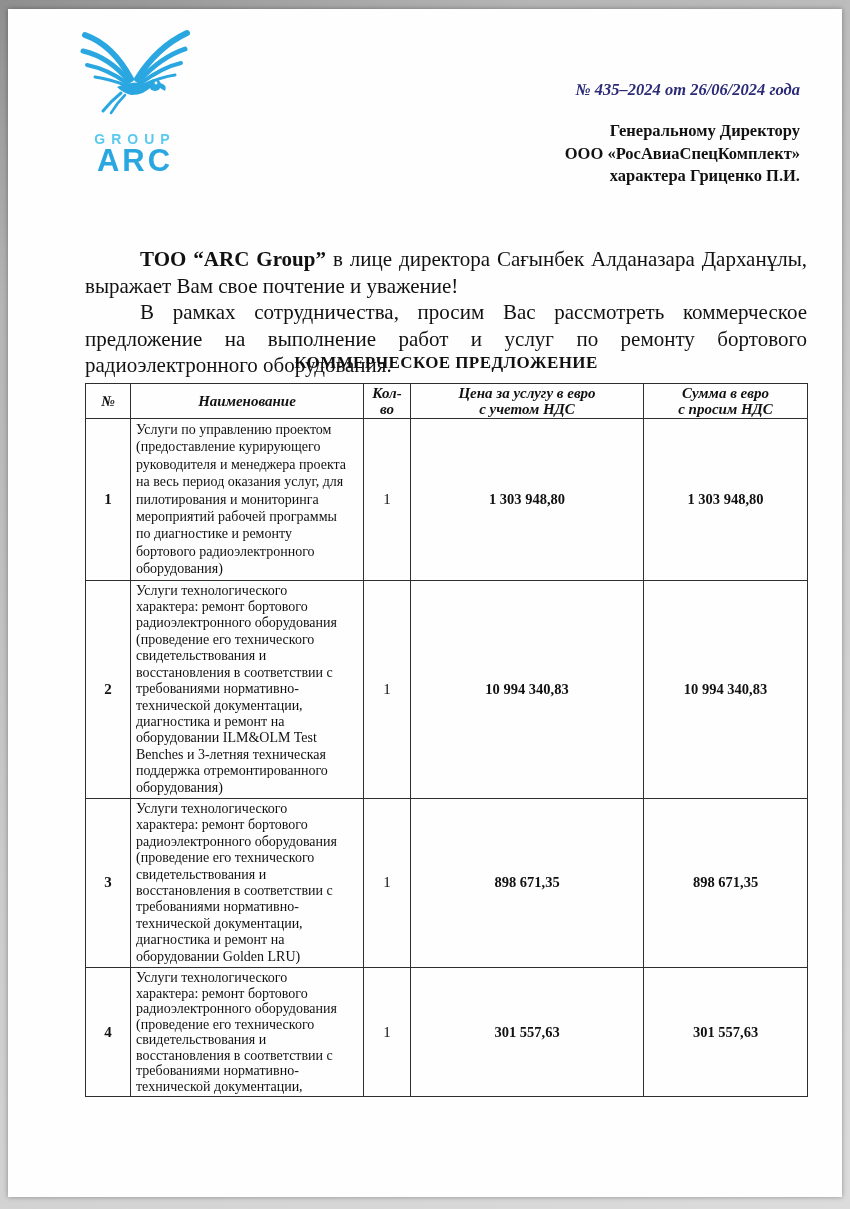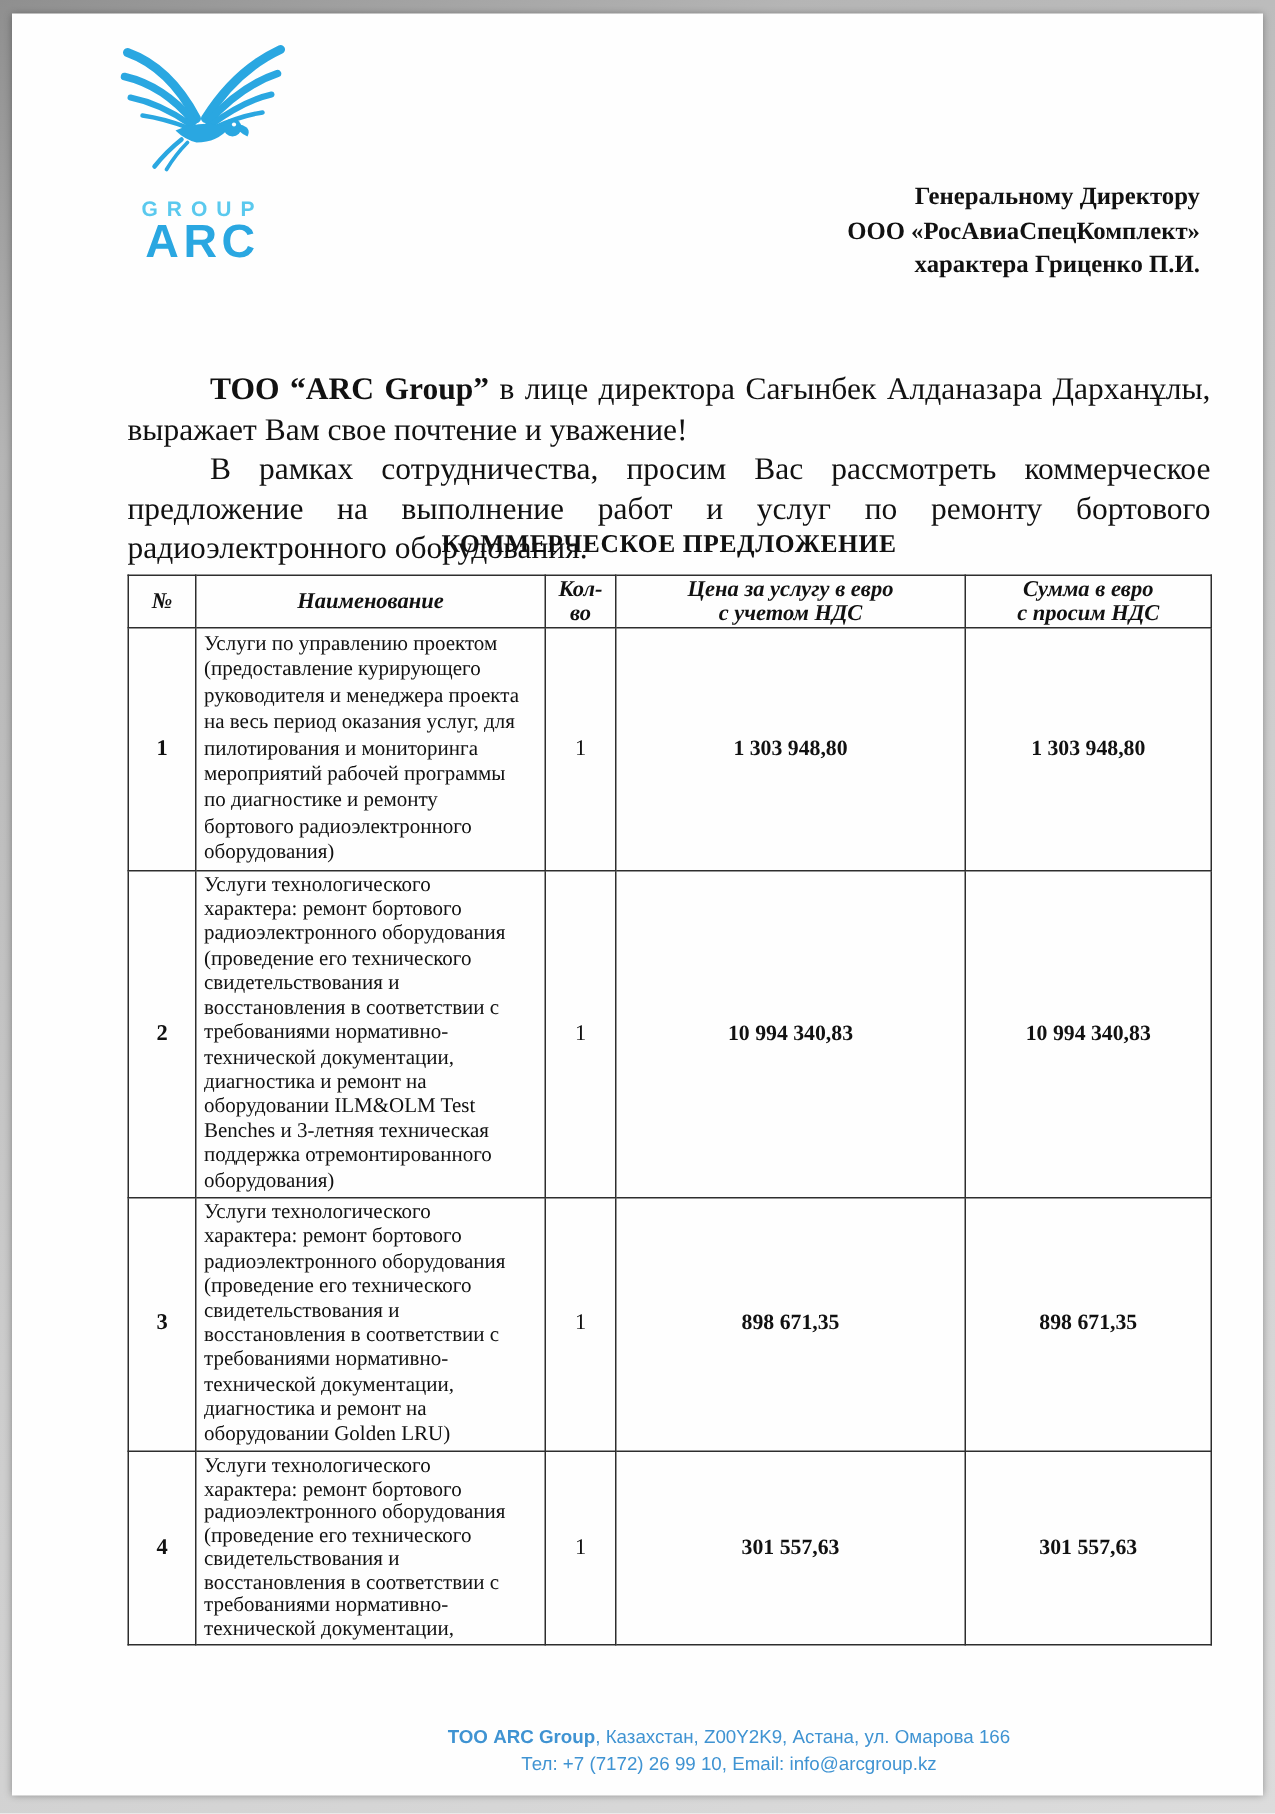--- a/index.html
+++ b/index.html
@@ -123,20 +123,21 @@
 
       <path d="M44,64 Q62,56 80,62 Q72,72 58,72 Q50,70 44,64 Z" fill="#2aa7e1"></path>
       <circle cx="82" cy="62" r="6" fill="#2aa7e1"></circle>
       <path d="M87,60 Q95,62 92,68 Q88,66 86,64 Z" fill="#2aa7e1"></path>
       <circle cx="83" cy="60" r="1.4" fill="#ffffff"></circle>
     </svg>
     <div class="logo-arc">ARC</div>
     <div class="logo-group">GROUP</div>
   </div>
 
+  <div class="ref">№ 435–2024 от 26/06/2024 года</div>
 
   <div class="recipient">
     <div>Генеральному Директору</div>
     <div>ООО «РосАвиаСпецКомплект»</div>
     <div>характера Гриценко П.И.</div>
   </div>
 
 
   <div class="bodytext">
     <p><b>ТОО “ARC Group”</b><span> в лице директора Сағынбек Алданазара Дарханұлы, выражает Вам свое почтение и уважение!</span></p>
@@ -234,18 +235,14 @@
 требованиями нормативно-
 технической документации,</div>
           </td>
         <td class="cell-qty">1</td>
         <td class="cell-money">301 557,63</td>
         <td class="cell-money">301 557,63</td>
       </tr>
     </tbody>
   </table>
 
-  <div class="footer">
-    <div><span class="b">ТОО ARC Group</span><span>, Казахстан, Z00Y2K9, Астана, ул. Омарова 166</span></div>
-    <div>Тел: +7 (7172) 26 99 10, Email: info@arcgroup.kz</div>
-  </div>
 
 </div>
 
 </body></html>

